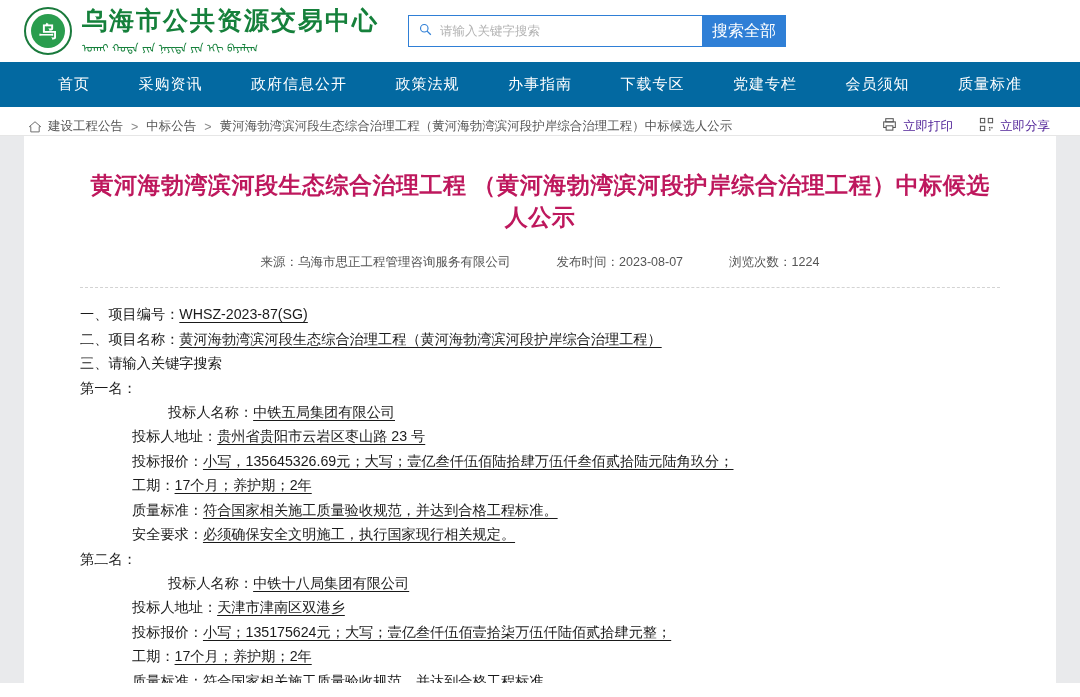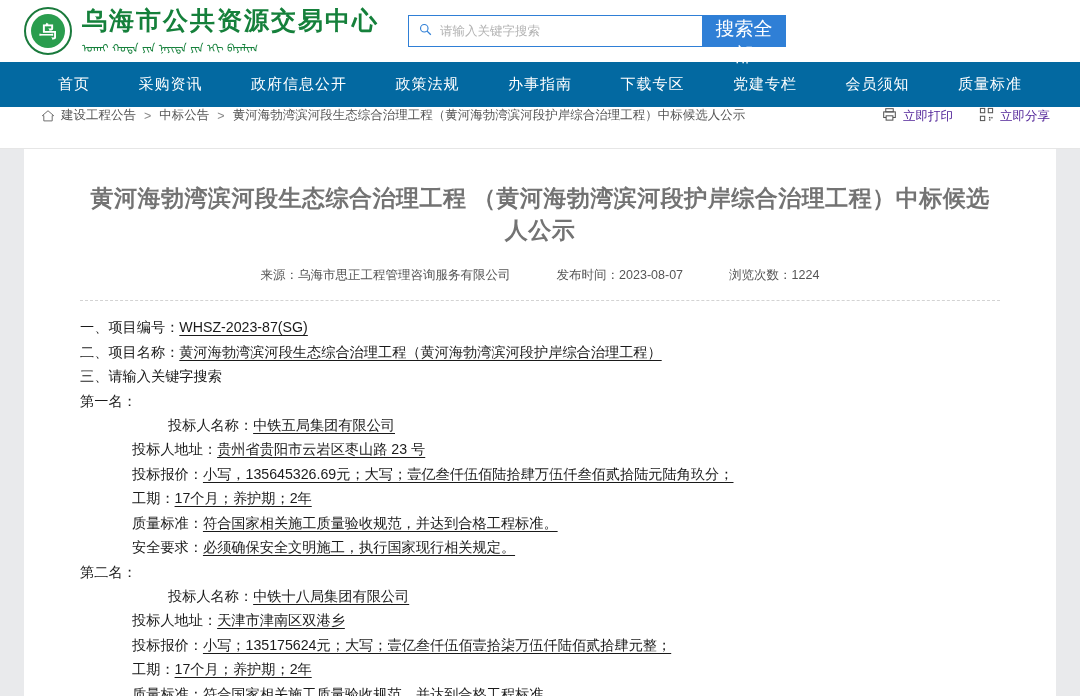--- a/index.html
+++ b/index.html
@@ -66,21 +66,21 @@
     font-size: 12.5px; color: #333;
     width: 100%;
     font-family: "Liberation Sans", sans-serif;
     background: transparent;
   }
   .search-input::placeholder { color: #b3b3b3; }
   .search-btn {
     width: 84px; height: 32px;
     background: #2f7fd6; color: #fff;
     border: none;
-    font-size: 19px;
+    font-size: 16px;
     cursor: pointer;
     font-family: "Liberation Sans", sans-serif;
   }
 
   
   .nav {
     height: 45px;
     background: #0369a1;
     display: flex;
     align-items: center;
@@ -90,25 +90,25 @@
   .nav-item {
     color: #fff; font-size: 15px;
     padding: 0 10px;
     cursor: pointer;
     white-space: nowrap;
     letter-spacing: 1px;
   }
 
   
   .crumb-bar {
-    height: 42px;
+    height: 29px;
     background: #fff;
     border-bottom: 1px solid #e6e6e6;
-    display: flex; align-items: flex-start;
-    padding: 0 30px 0 41px;
+    display: flex; align-items: flex-end;
+    padding: 0 30px 0 28px;
     justify-content: space-between;
   }
   .crumb {
     display: flex; align-items: center; gap: 6px;
     font-size: 12.5px; color: #555;
   }
   .crumb .home-ico { display: inline-flex; }
   .crumb a { color: #555; text-decoration: none; }
   .crumb .sep { color: #888; margin: 0 2px; }
   .crumb-actions { display: flex; align-items: center; gap: 26px; }
@@ -127,21 +127,21 @@
     background: #fff;
     height: 100%;
     padding: 34px 56px 0 56px;
     overflow: hidden;
   }
   .title {
     text-align: center;
     font-family: "Liberation Serif", "DejaVu Serif", serif;
     font-size: 23px;
     font-weight: bold;
-    color: #737373;
+    color: #be185d;
     line-height: 1.4;
     letter-spacing: 0.5px;
   }
   .meta {
     margin-top: 20px;
     display: flex; justify-content: center; align-items: center;
     gap: 46px;
     font-size: 12.5px; color: #555;
   }
   .divider {

